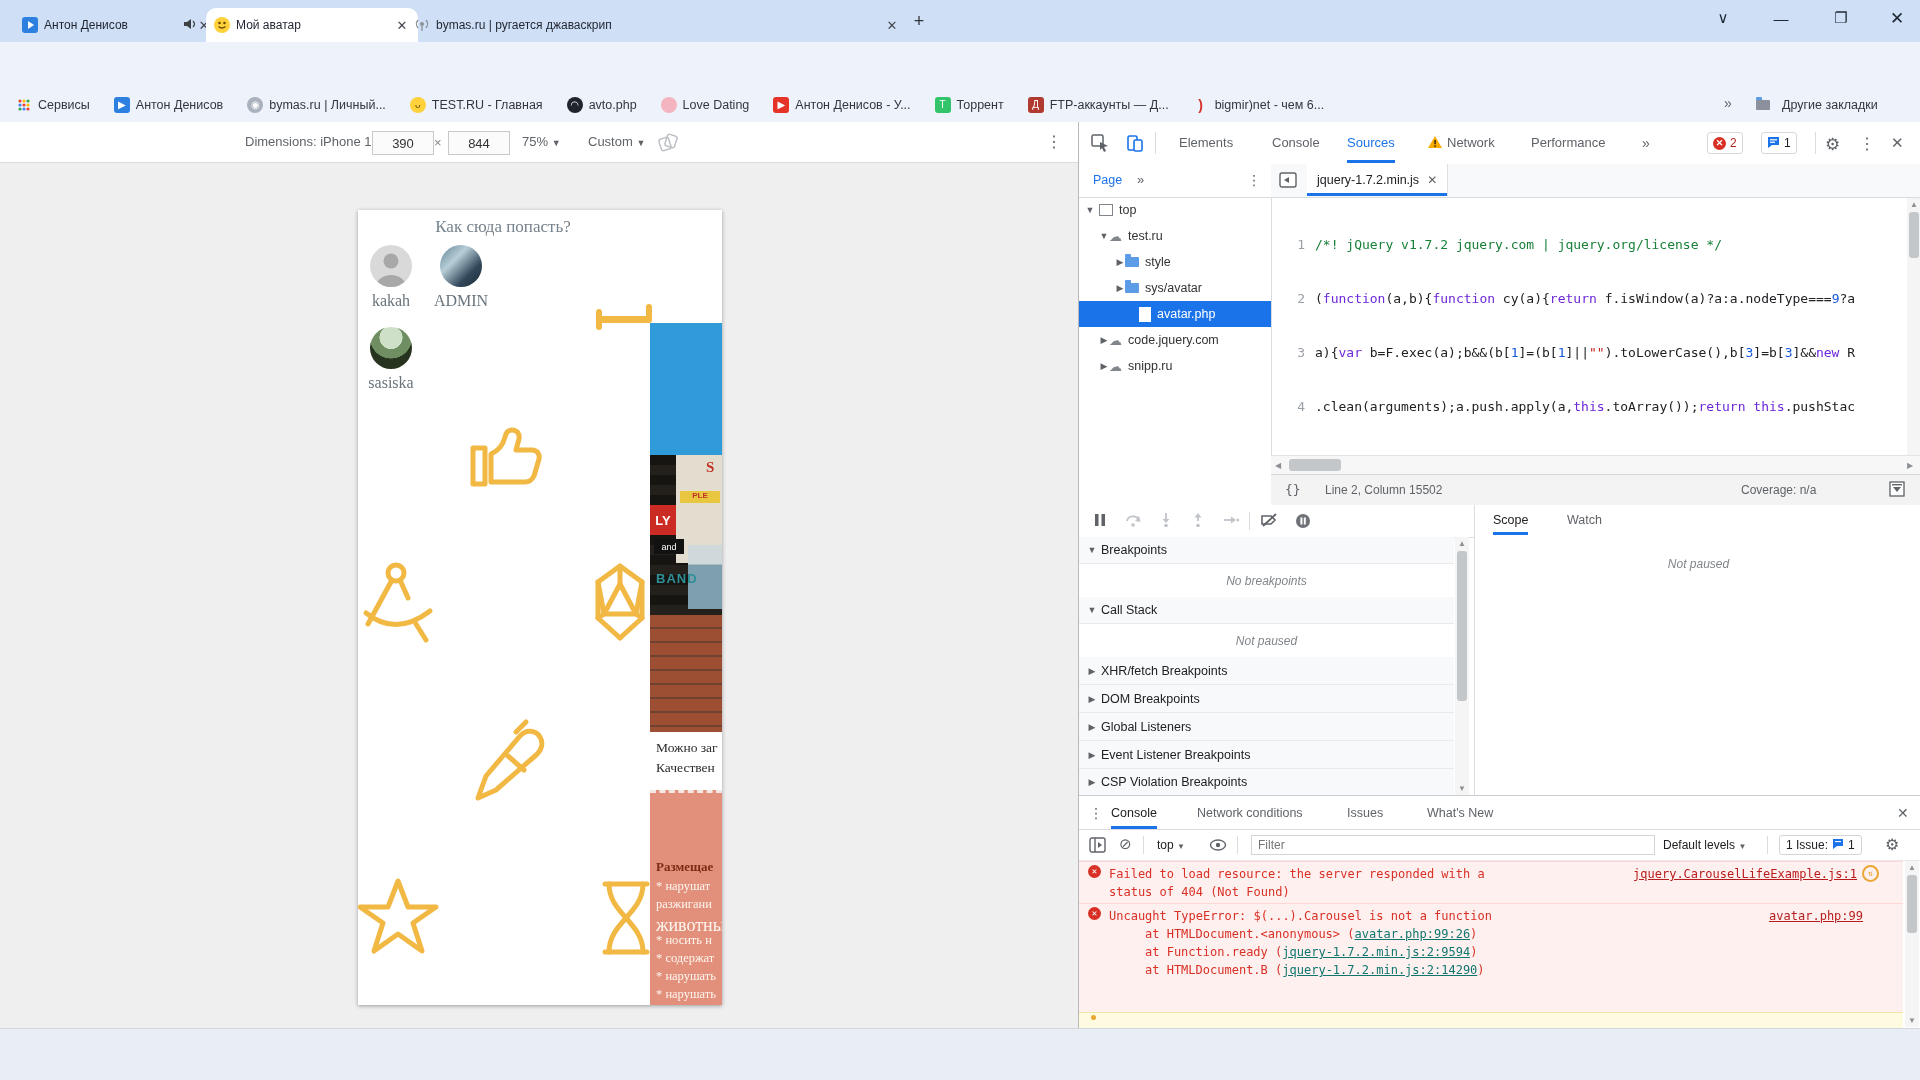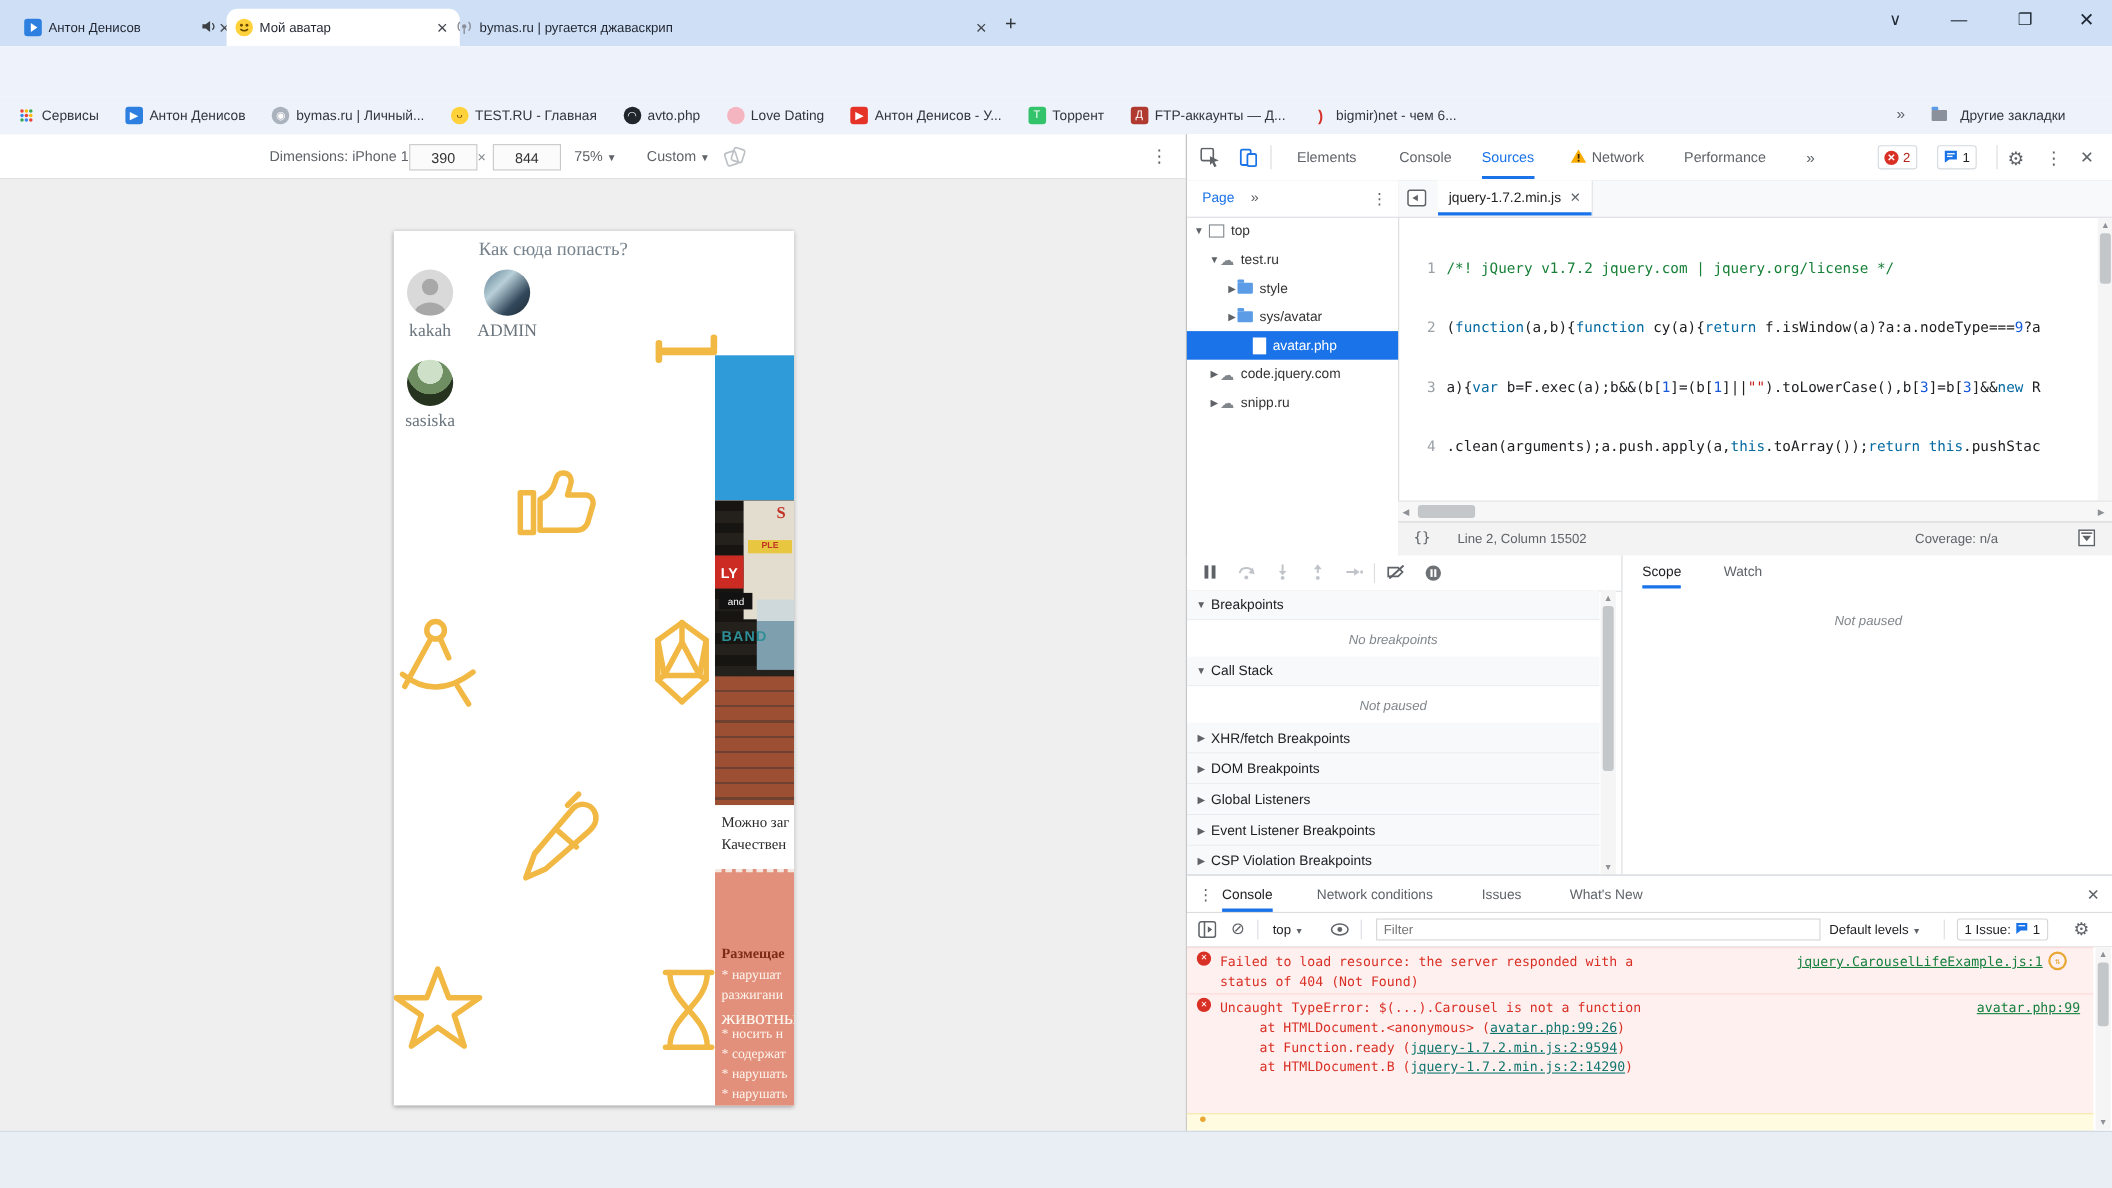--- a/index.html
+++ b/index.html
@@ -55,41 +55,41 @@
   .foldericon{width:14px;height:10px;background:#5c9ce6;border-radius:1px;position:relative;margin-right:6px;}
   .foldericon:before{content:"";position:absolute;left:0;top:-3px;width:6px;height:3px;background:#5c9ce6;border-radius:1px 1px 0 0;}
   .cloudglyph{color:#80868b;font-size:13px;margin-right:6px;}
   .fileicon{width:10px;height:13px;background:#fff;border:1px solid #9aa0a6;margin-right:6px;}
   .trow.sel .fileicon{border-color:#fff;}
   .editor-tabbar{left:192px;top:42px;width:650px;height:33px;border-bottom:1px solid #dadce0;background:#f8f9fa;}
   .etab{position:absolute;left:36px;top:0;height:32px;background:#fff;display:flex;align-items:center;gap:8px;
     padding:0 10px;font-size:12.5px;color:#202124;box-shadow:inset 0 -3px 0 #1a73e8;border-right:1px solid #e0e0e0;}
   .code{font-family:"DejaVu Sans Mono",monospace;font-size:13px;line-height:18px;white-space:pre;}
   .lnum{display:inline-block;width:34px;text-align:right;color:#9aa0a6;padding-right:10px;}
-  .tok-comment{color:#188038;} .tok-kw{color:#0369a1;} .tok-num{color:#1457d8;} .tok-str{color:#c5221f;} .tok-plain{color:#202124;}
+  .tok-comment{color:#188038;} .tok-kw{color:#6d28d9;} .tok-num{color:#1457d8;} .tok-str{color:#c5221f;} .tok-plain{color:#202124;}
   .hscroll{left:192px;top:333px;width:650px;height:19px;background:#f7f7f7;border-top:1px solid #e3e3e3;}
   .statusbar{left:192px;top:352px;width:650px;height:31px;background:#f3f3f3;border-top:1px solid #d6d6d6;
     font-size:12px;color:#5f6368;}
   .dbgbar{left:0;top:383px;width:395px;height:32px;border-bottom:1px solid #dadce0;border-right:1px solid #dadce0;background:#fff;}
   .dbgico{position:absolute;top:8px;}
   .section{position:absolute;left:0;width:375px;font-size:12.5px;}
   .sechdr{height:26px;display:flex;align-items:center;background:#f8f9fa;border-bottom:1px solid #e8eaed;color:#202124;}
   .secbody{height:34px;display:flex;align-items:center;justify-content:center;color:#80868b;font-style:italic;background:#fff;border-bottom:1px solid #e8eaed;font-size:12px;}
   .scopepanel{left:395px;top:383px;width:447px;height:290px;background:#fff;}
   .wtab{position:absolute;top:0;height:30px;display:flex;align-items:center;font-size:12.5px;color:#5f6368;}
   .wtab.active{color:#202124;box-shadow:inset 0 -3px 0 #1a73e8;}
   .drawer{left:0;top:673px;width:842px;height:233px;border-top:1px solid #c9ced4;background:#fff;}
   .drtab{position:absolute;top:0;height:33px;display:flex;align-items:center;font-size:12.5px;color:#5f6368;}
   .drtab.active{color:#202124;box-shadow:inset 0 -3px 0 #1a73e8;}
   .ctoolbar{left:0;top:34px;width:842px;height:30px;border-bottom:1px solid #e8e8e8;background:#fff;}
   .cmono{font-family:"DejaVu Sans Mono",monospace;font-size:12px;line-height:18px;color:#d93025;}
   .errblock{position:absolute;left:0;width:824px;background:#fff0f0;border-top:1px solid #ffd7d7;border-bottom:1px solid #ffd7d7;}
   .errico{position:absolute;left:9px;top:3px;width:13px;height:13px;border-radius:50%;background:#d93025;color:#fff;
     font-size:9px;line-height:13px;text-align:center;font-weight:bold;}
-  .srclink{text-decoration:underline;color:#15803d;}
+  .srclink{text-decoration:underline;color:#b91c1c;}
   .stklink{text-decoration:underline;color:#0f766e;}
   .vsb{position:absolute;background:#f5f5f5;}
   .thumbv{position:absolute;background:#c4c7ca;border-radius:3px;}
   .sbarrow{position:absolute;color:#8d9095;font-size:8px;width:100%;text-align:center;}
   
   .taskbar{left:0;top:1028px;width:1920px;height:52px;background:#e9edf4;border-top:1px solid #d0d6df;}
 </style>
 </head>
 <body>
 
@@ -598,21 +598,21 @@
       <div class="a cmono errblock" style="top:65px;height:42px;">
         <span class="errico">✕</span>
         <div style="margin:3px 0 0 30px;">Failed to load resource: the server responded with a</div>
         <div style="margin:0 0 0 30px;">status of 404 (Not Found)</div>
         <span class="a srclink" style="right:46px;top:3px;">jquery.CarouselLifeExample.js:1</span>
         <span class="a" style="right:24px;top:3px;width:13px;height:13px;border:2px solid #e8a733;border-radius:50%;color:#e8a733;font-size:8px;line-height:13px;text-align:center;">⇅</span>
       </div>
       <div class="a cmono errblock" style="top:107px;height:109px;">
         <span class="errico">✕</span>
         <div style="margin:3px 0 0 30px;">Uncaught TypeError: $(...).Carousel is not a function</div>
-        <span class="a srclink" style="right:12px;top:3px;text-decoration:underline;">avatar.php:99</span>
+        <span class="a srclink" style="right:40px;top:3px;text-decoration:underline;">avatar.php:99</span>
         <div style="margin:0 0 0 66px;"><span>at HTMLDocument.&lt;anonymous&gt; (</span><span class="stklink">avatar.php:99:26</span><span>)</span></div>
         <div style="margin:0 0 0 66px;"><span>at Function.ready (</span><span class="stklink">jquery-1.7.2.min.js:2:9594</span><span>)</span></div>
         <div style="margin:0 0 0 66px;"><span>at HTMLDocument.B (</span><span class="stklink">jquery-1.7.2.min.js:2:14290</span><span>)</span></div>
       </div>
       <div class="a" style="left:0;top:216px;width:824px;height:15px;background:#fffbe0;border-top:1px solid #f3e5a8;">
         <span style="position:absolute;left:12px;top:2px;width:5px;height:5px;border-radius:50%;background:#e8a733;"></span>
       </div>
       <div class="a vsb" style="left:826px;top:65px;width:14px;height:166px;">
         <span class="sbarrow" style="top:2px;">▲</span>
         <div class="thumbv" style="left:2px;top:14px;width:10px;height:58px;"></div>

